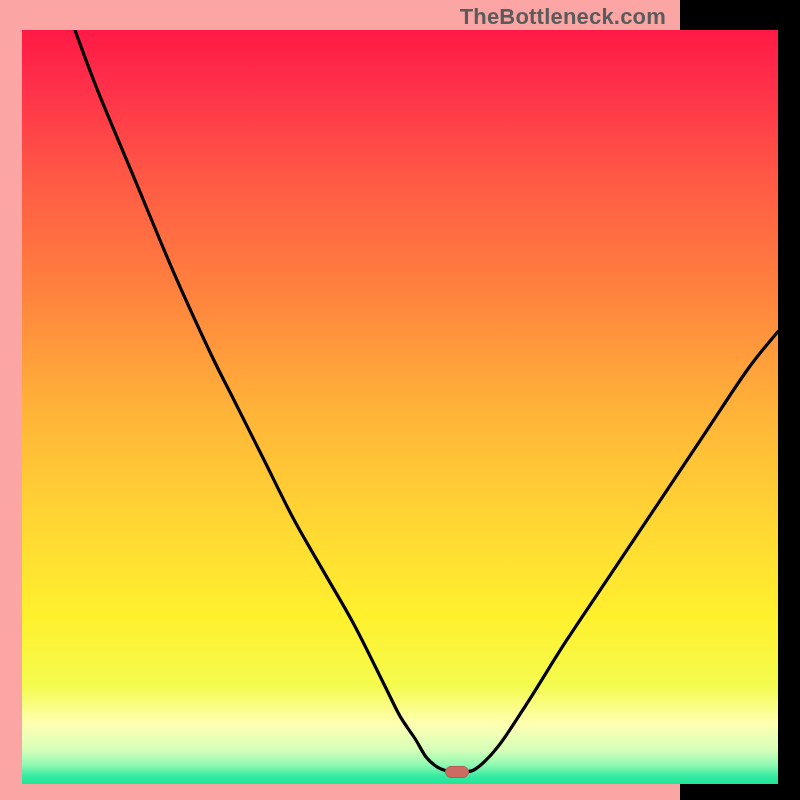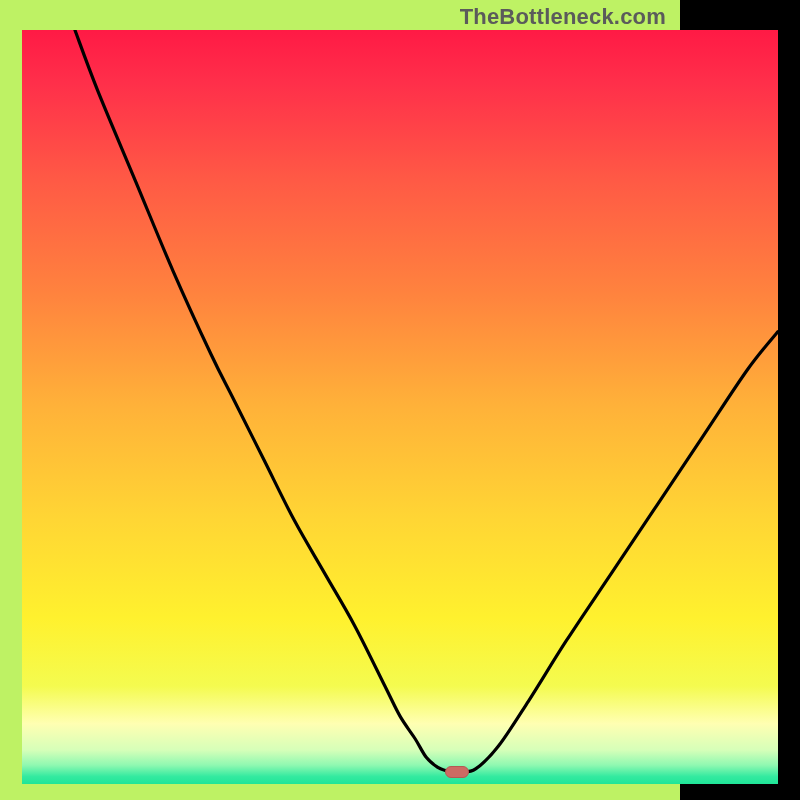--- a/index.html
+++ b/index.html
@@ -1,21 +1,21 @@
 <!DOCTYPE html>
 <html><head>
 <meta charset="utf-8">
 <style>
 * { margin: 0; padding: 0; box-sizing: border-box; }
 html, body { width: 800px; height: 800px; background: #000; overflow: hidden; }
 #frame {
   width: 680px;
   height: 800px;
   position: relative;
-  background: #bef264;
+  background: #fca5a5;
 }
 #watermark {
   position: absolute;
   top: 4px;
   right: 14px;
   font-family: Arial, Helvetica, sans-serif;
   font-size: 22px;
   font-weight: 600;
   color: #5b5b5b;
   letter-spacing: 0.2px;

